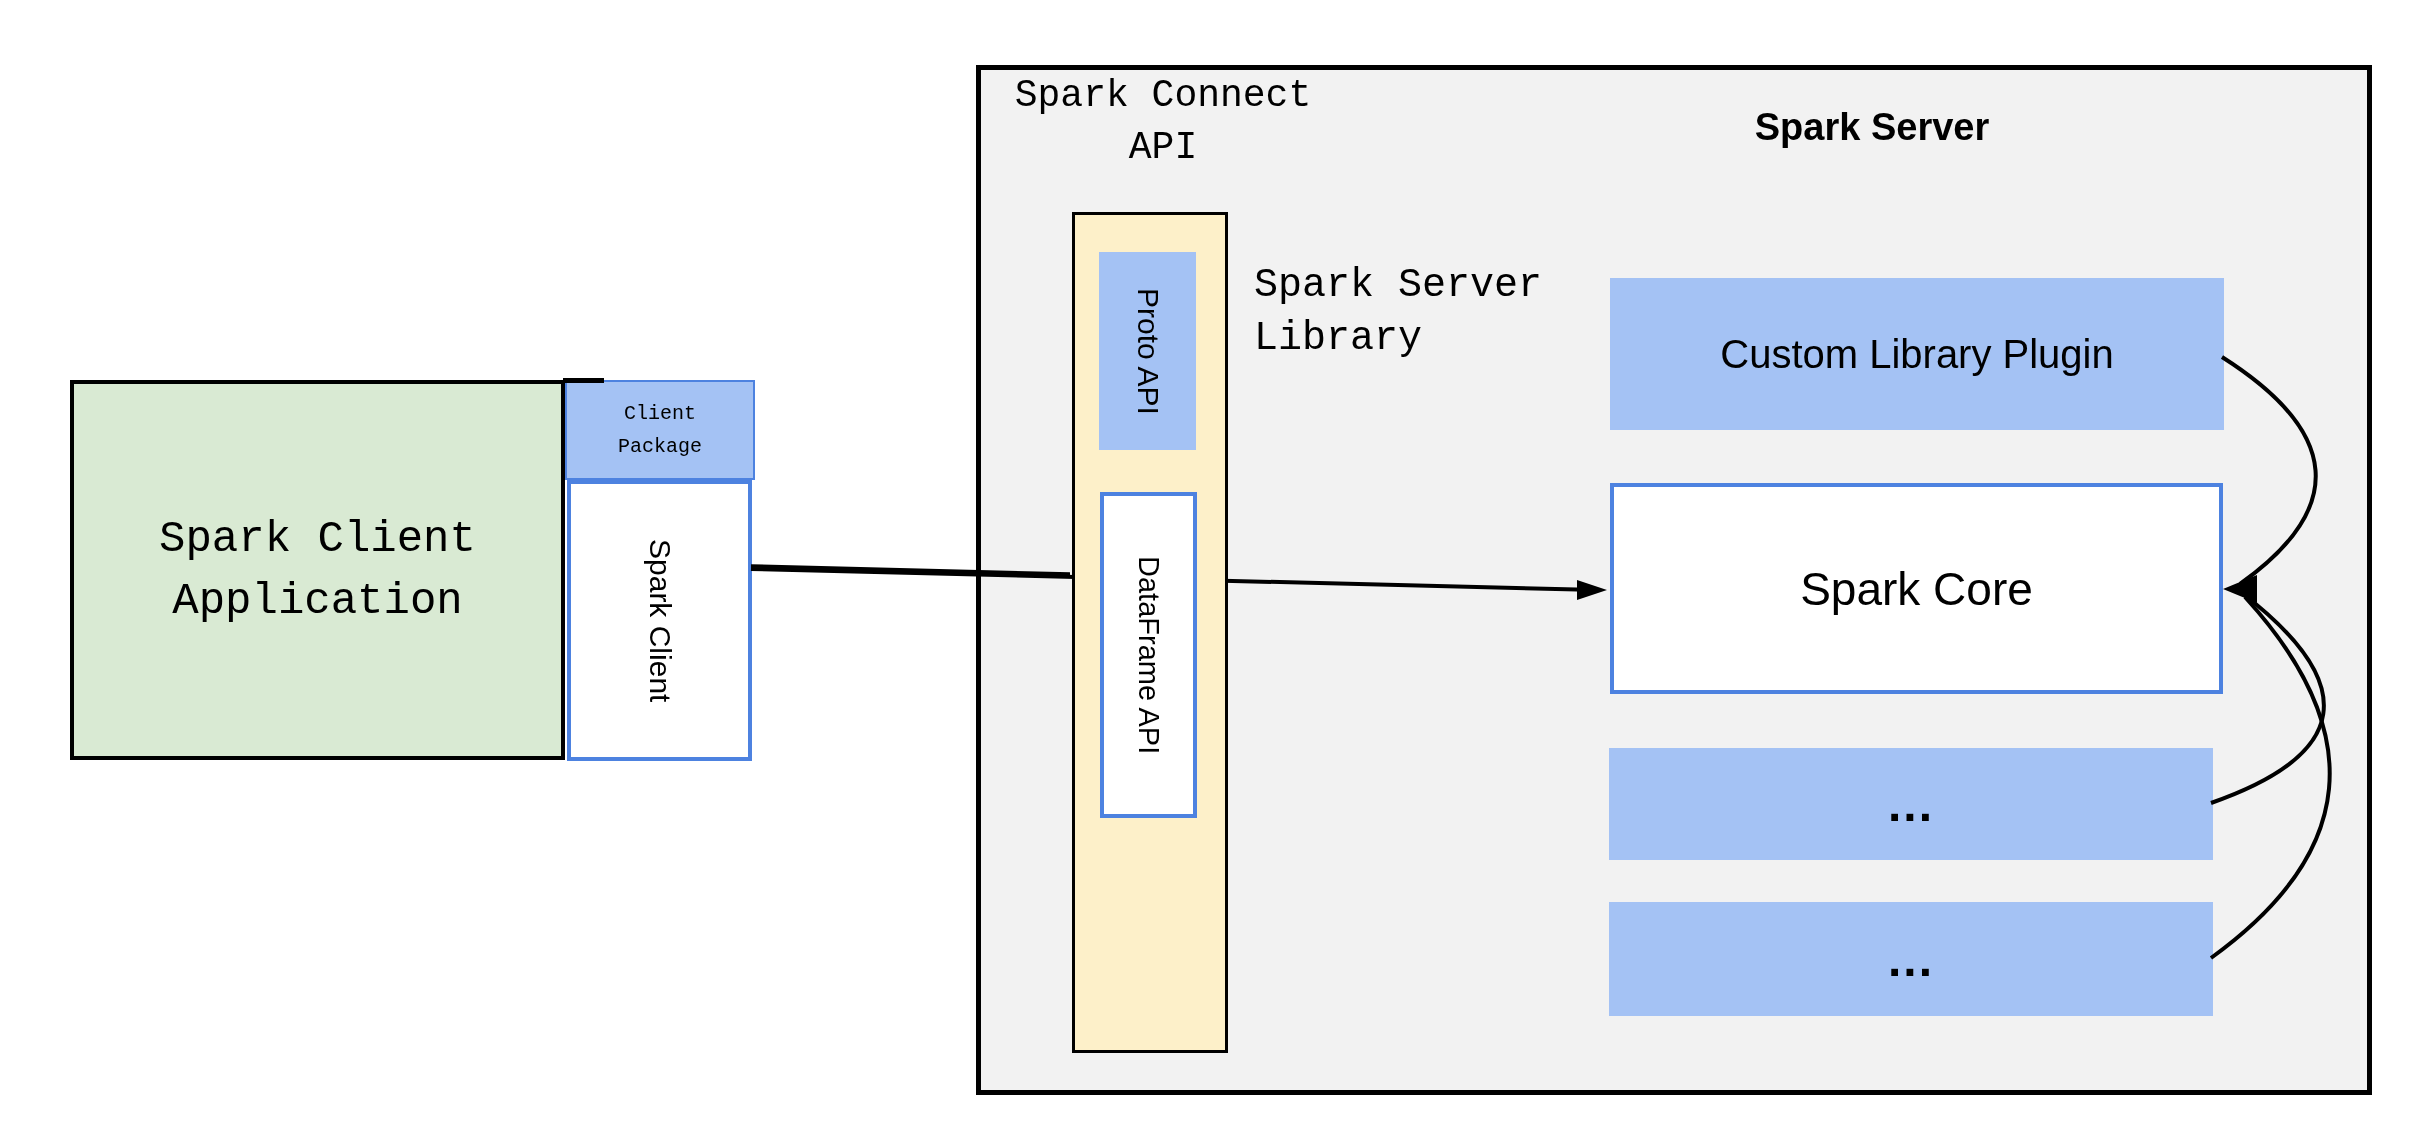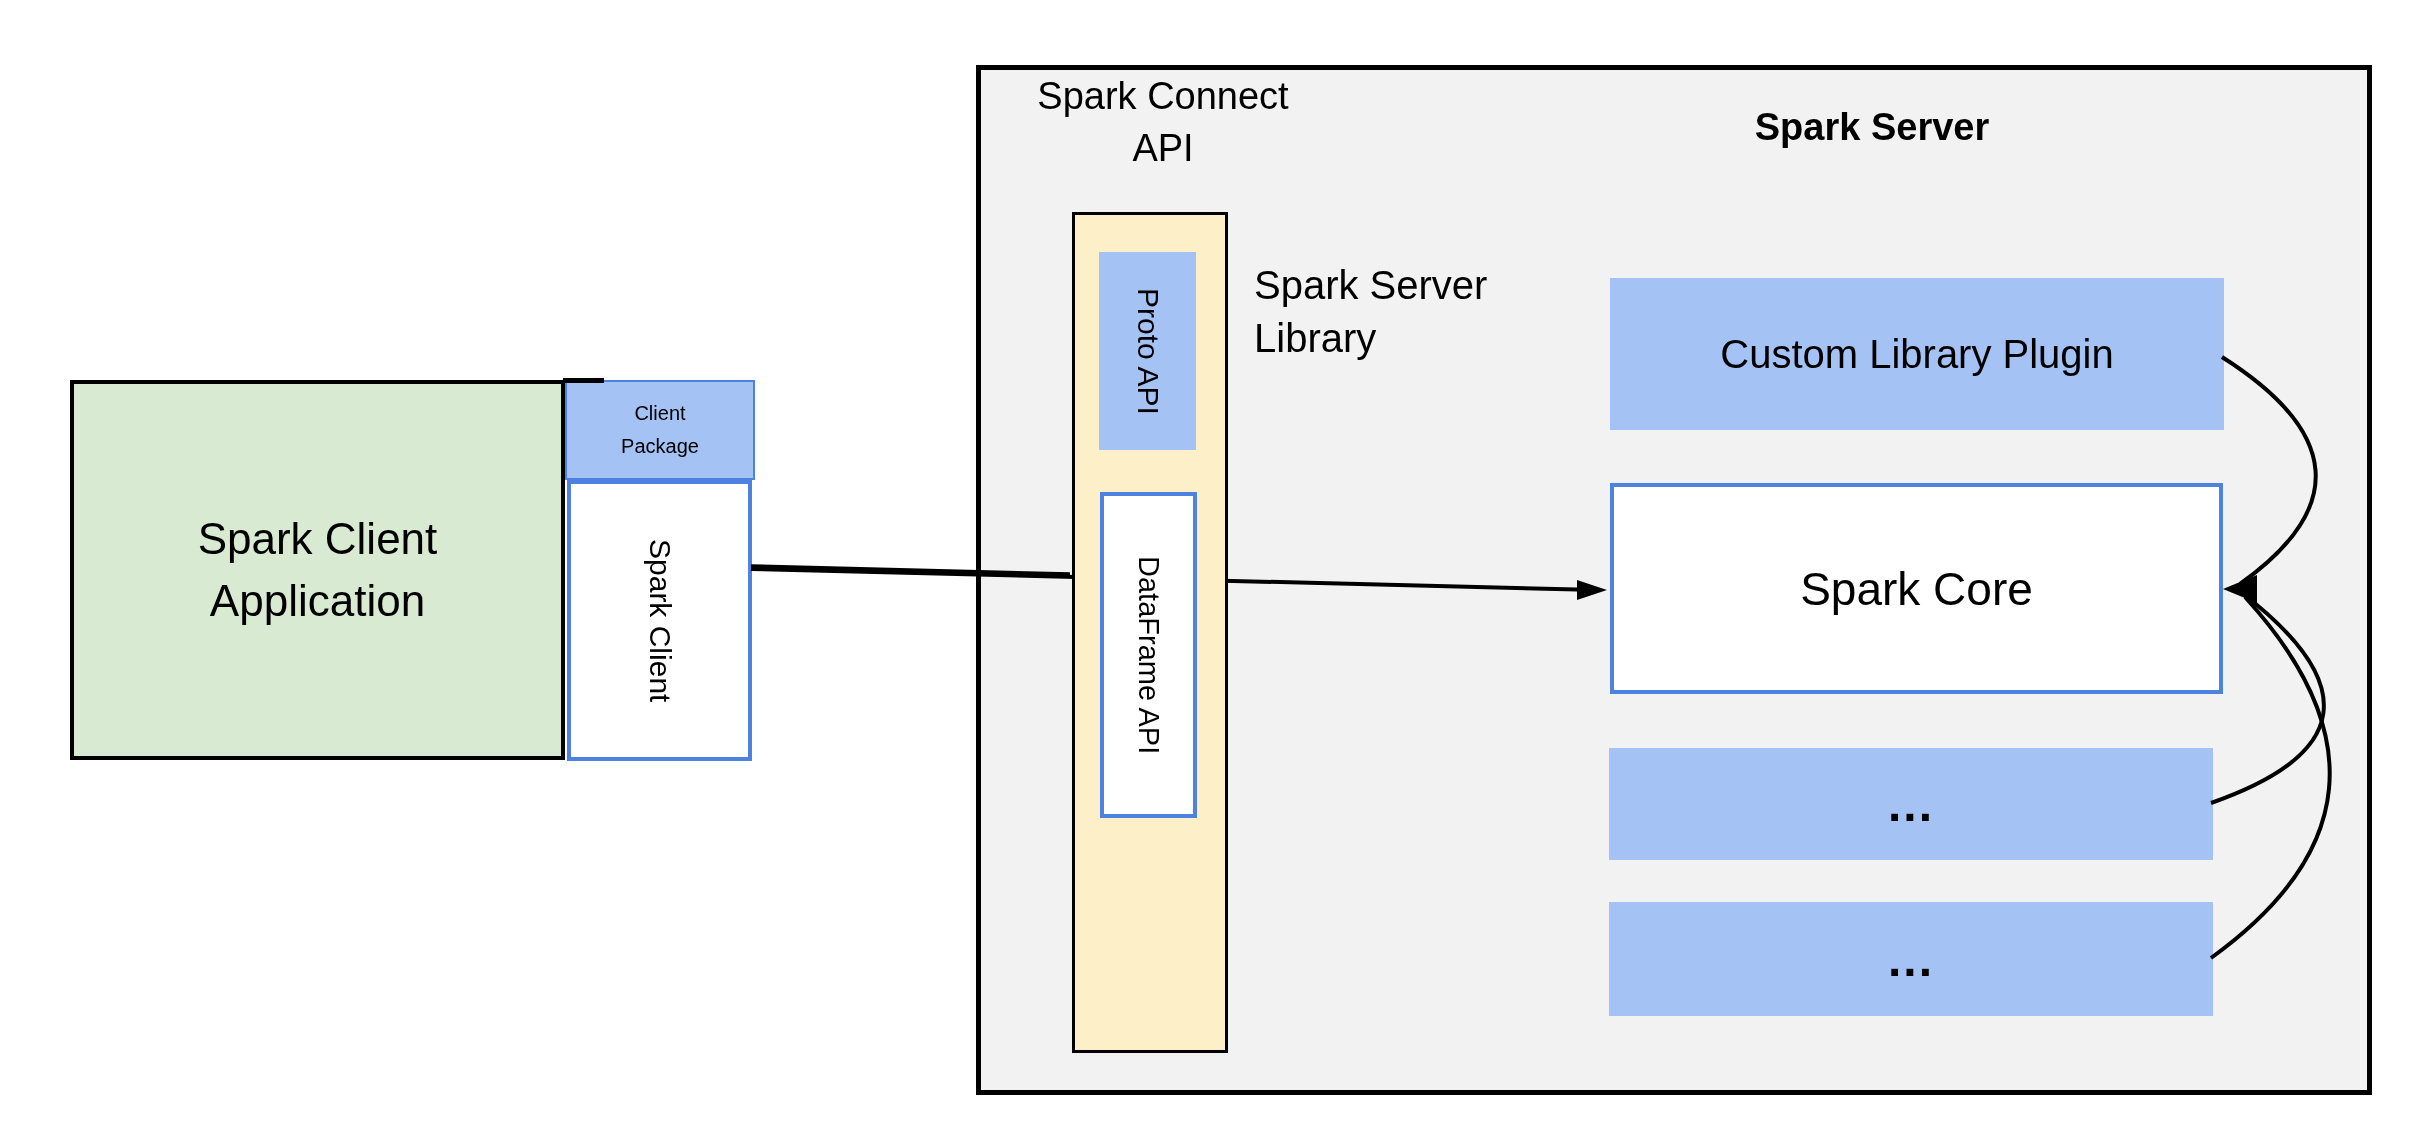--- a/index.html
+++ b/index.html
@@ -8,21 +8,21 @@
     --text:#000000; --canvas_bg:#ffffff;
   }
   html,body{margin:0;padding:0;background:var(--canvas_bg);}
   #canvas{
     position:relative; width:2435px; height:1135px; overflow:hidden;
     background:var(--canvas_bg); color:var(--text);
     font-family:"Liberation Sans","DejaVu Sans",sans-serif;
   }
   .abs{position:absolute; box-sizing:border-box;}
   .flexc{display:flex; align-items:center; justify-content:center; text-align:center;}
-  .preline{white-space:pre-line;}
+  .preline{white-space:pre-line;font-family:Liberation Mono, monospace;}
 
   
   .server-box{left:976px; top:65px; width:1396px; height:1030px;
     background:var(--gray_fill); border:5px solid var(--line_black); z-index:1;}
   .green-box{left:70px; top:380px; width:495px; height:380px;
     background:var(--green_fill); border:4px solid var(--line_black); z-index:2;
     font-size:44px; line-height:62px;}
   .border-stub{left:563px; top:378px; width:41px; height:5px; background:var(--line_black); z-index:3;}
 
   

